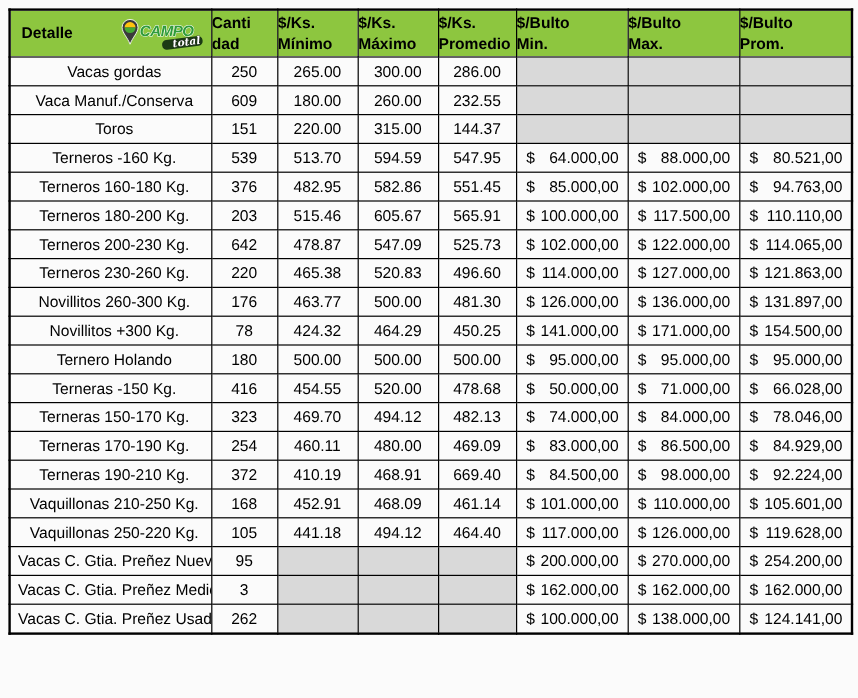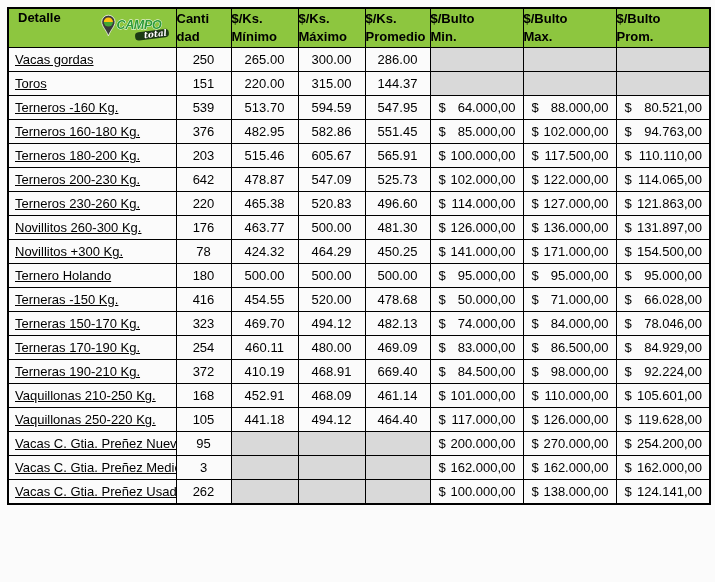--- a/index.html
+++ b/index.html
@@ -22,26 +22,26 @@
   thead th {
     background: var(--header-green, #8DC63F);
     height: 38px;
     font-weight: 700;
     text-align: left;
     vertical-align: middle;
     line-height: 1.4;
   }
   th.col-th { white-space: pre-line; }
   th.detalle-th { text-align: left; }
-  .detalle-head-wrap { display: flex; align-items: flex-start; height: 100%; gap: 40px; }
+  .detalle-head-wrap { display: flex; align-items: center; height: 100%; gap: 40px; }
   .detalle-label { padding-left: 9px; font-weight: 700; }
   .logo { margin-left: auto; margin-right: 4px; display: block; }
 
   tbody td { height: 23px; vertical-align: middle; }
-  td.c-detalle { text-align: left; padding-left: 6px; text-decoration: underline; }
+  td.c-detalle { text-align: center; padding-left: 6px; }
   td.c-center { text-align: center; }
   td.empty { background: var(--empty-gray, #D9D9D9); }
   td.c-bulto > .wrap {
     display: flex;
     justify-content: space-between;
     align-items: center;
     padding: 0 7px 0 8px;
   }
 </style>
 </head>
@@ -97,20 +97,30 @@
           <td class="c-detalle">Vacas gordas</td>
           <td class="c-center">250</td>
           <td class="c-center">265.00</td>
           <td class="c-center">300.00</td>
           <td class="c-center">286.00</td>
           <td class="empty"></td>
           <td class="empty"></td>
           <td class="empty"></td>
         </tr>
         <tr>
+          <td class="c-detalle">Vaca Manuf./Conserva</td>
+          <td class="c-center">609</td>
+          <td class="c-center">180.00</td>
+          <td class="c-center">260.00</td>
+          <td class="c-center">232.55</td>
+          <td class="empty"></td>
+          <td class="empty"></td>
+          <td class="empty"></td>
+        </tr>
+        <tr>
           <td class="c-detalle">Toros</td>
           <td class="c-center">151</td>
           <td class="c-center">220.00</td>
           <td class="c-center">315.00</td>
           <td class="c-center">144.37</td>
           <td class="empty"></td>
           <td class="empty"></td>
           <td class="empty"></td>
         </tr>
         <tr>

